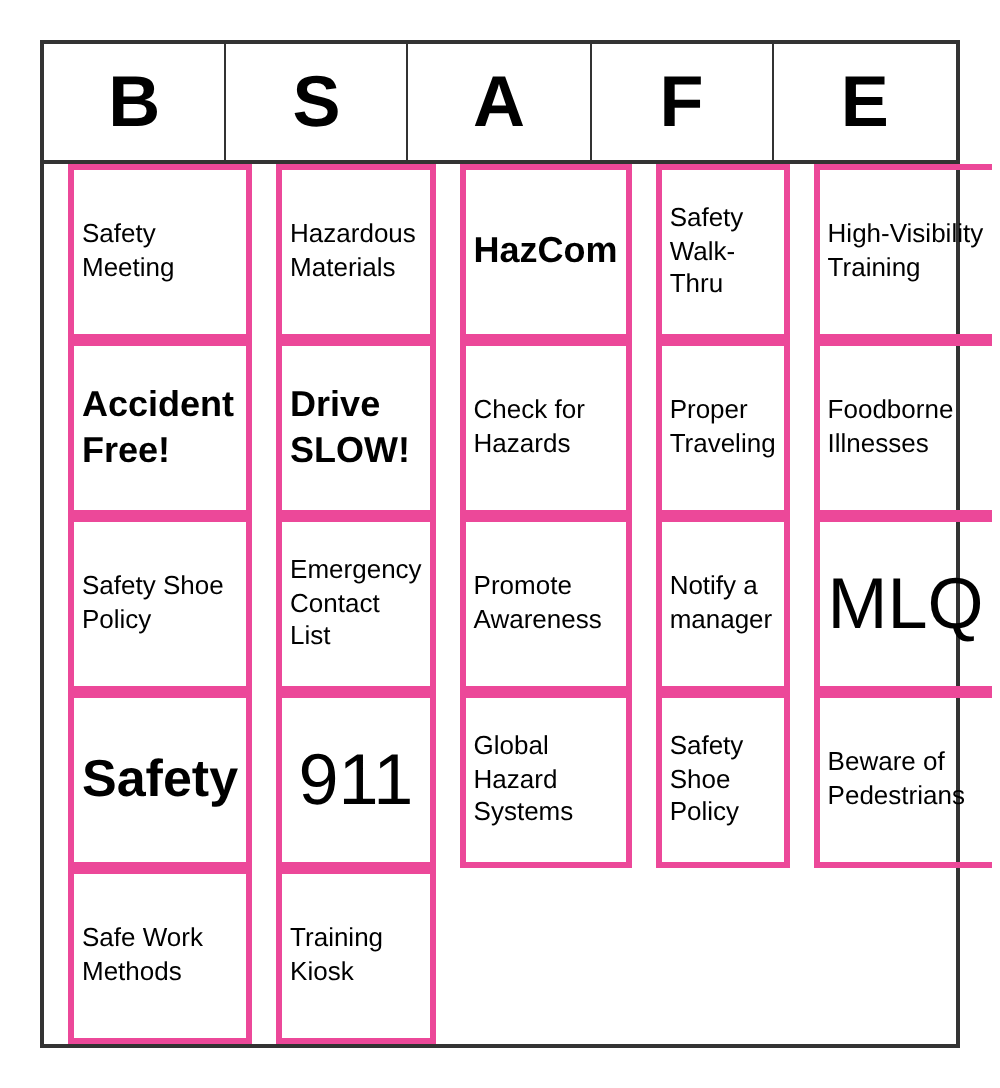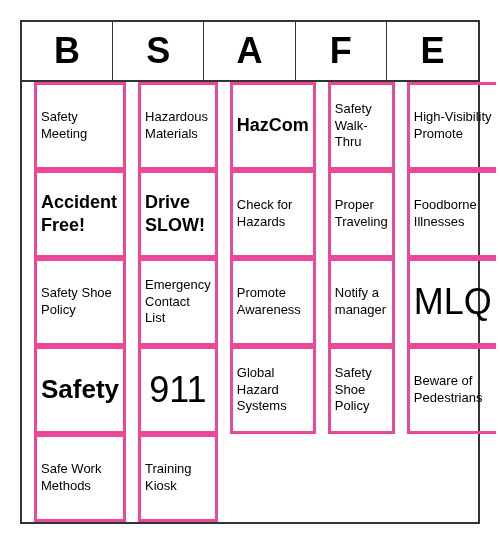--- a/index.html
+++ b/index.html
@@ -73,21 +73,21 @@
       <div class="header-cell">S</div>
       <div class="header-cell">A</div>
       <div class="header-cell">F</div>
       <div class="header-cell">E</div>
     </div>
   <div class="bingo-grid">
   <div class="cell">Safety Meeting</div>
       <div class="cell">Hazardous Materials</div>
       <div class="cell cell-large">HazCom</div>
       <div class="cell">Safety Walk-Thru</div>
-      <div class="cell">High-Visibility Promote</div>
+      <div class="cell">High-Visibility Training</div>
       <div class="cell cell-large">Accident Free!</div>
       <div class="cell cell-large">Drive SLOW!</div>
       <div class="cell">Check for Hazards</div>
       <div class="cell">Proper Traveling</div>
       <div class="cell">Foodborne Illnesses</div>
       <div class="cell">Safety Shoe Policy</div>
       <div class="cell">Emergency Contact List</div>
       <div class="cell">Promote Awareness</div>
       <div class="cell">Notify a manager</div>
       <div class="cell cell-xxlarge">MLQ</div>

